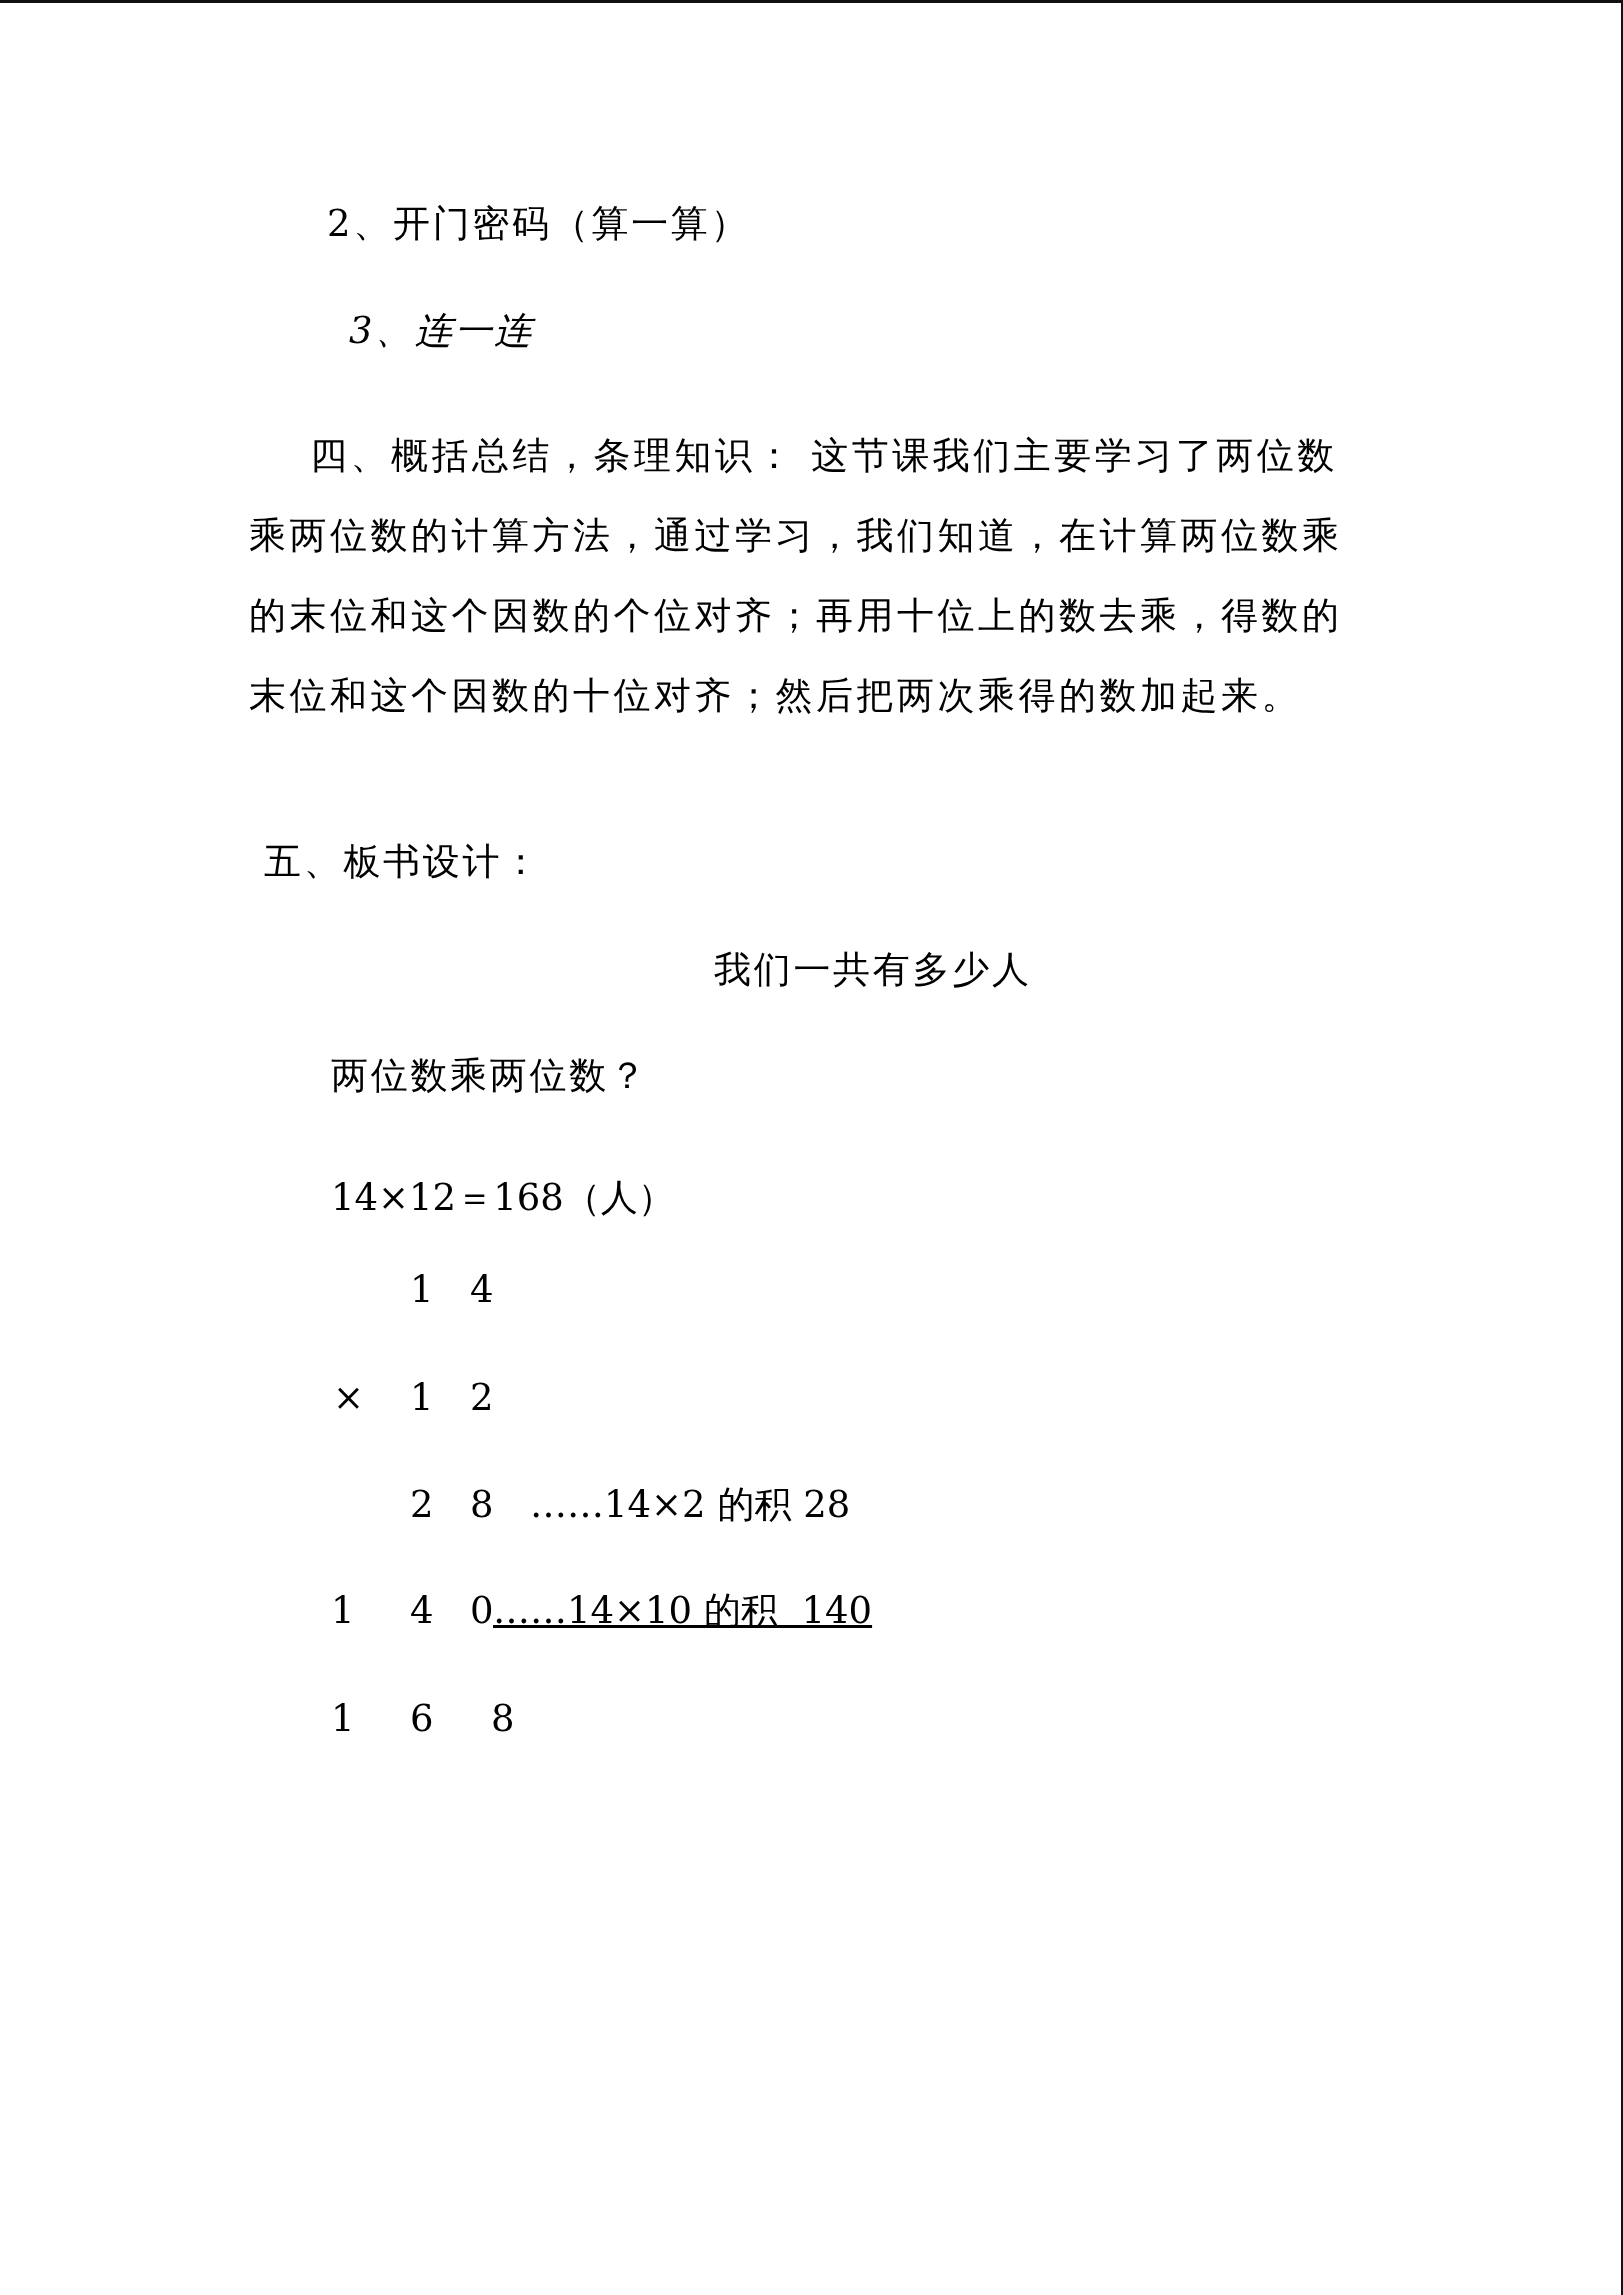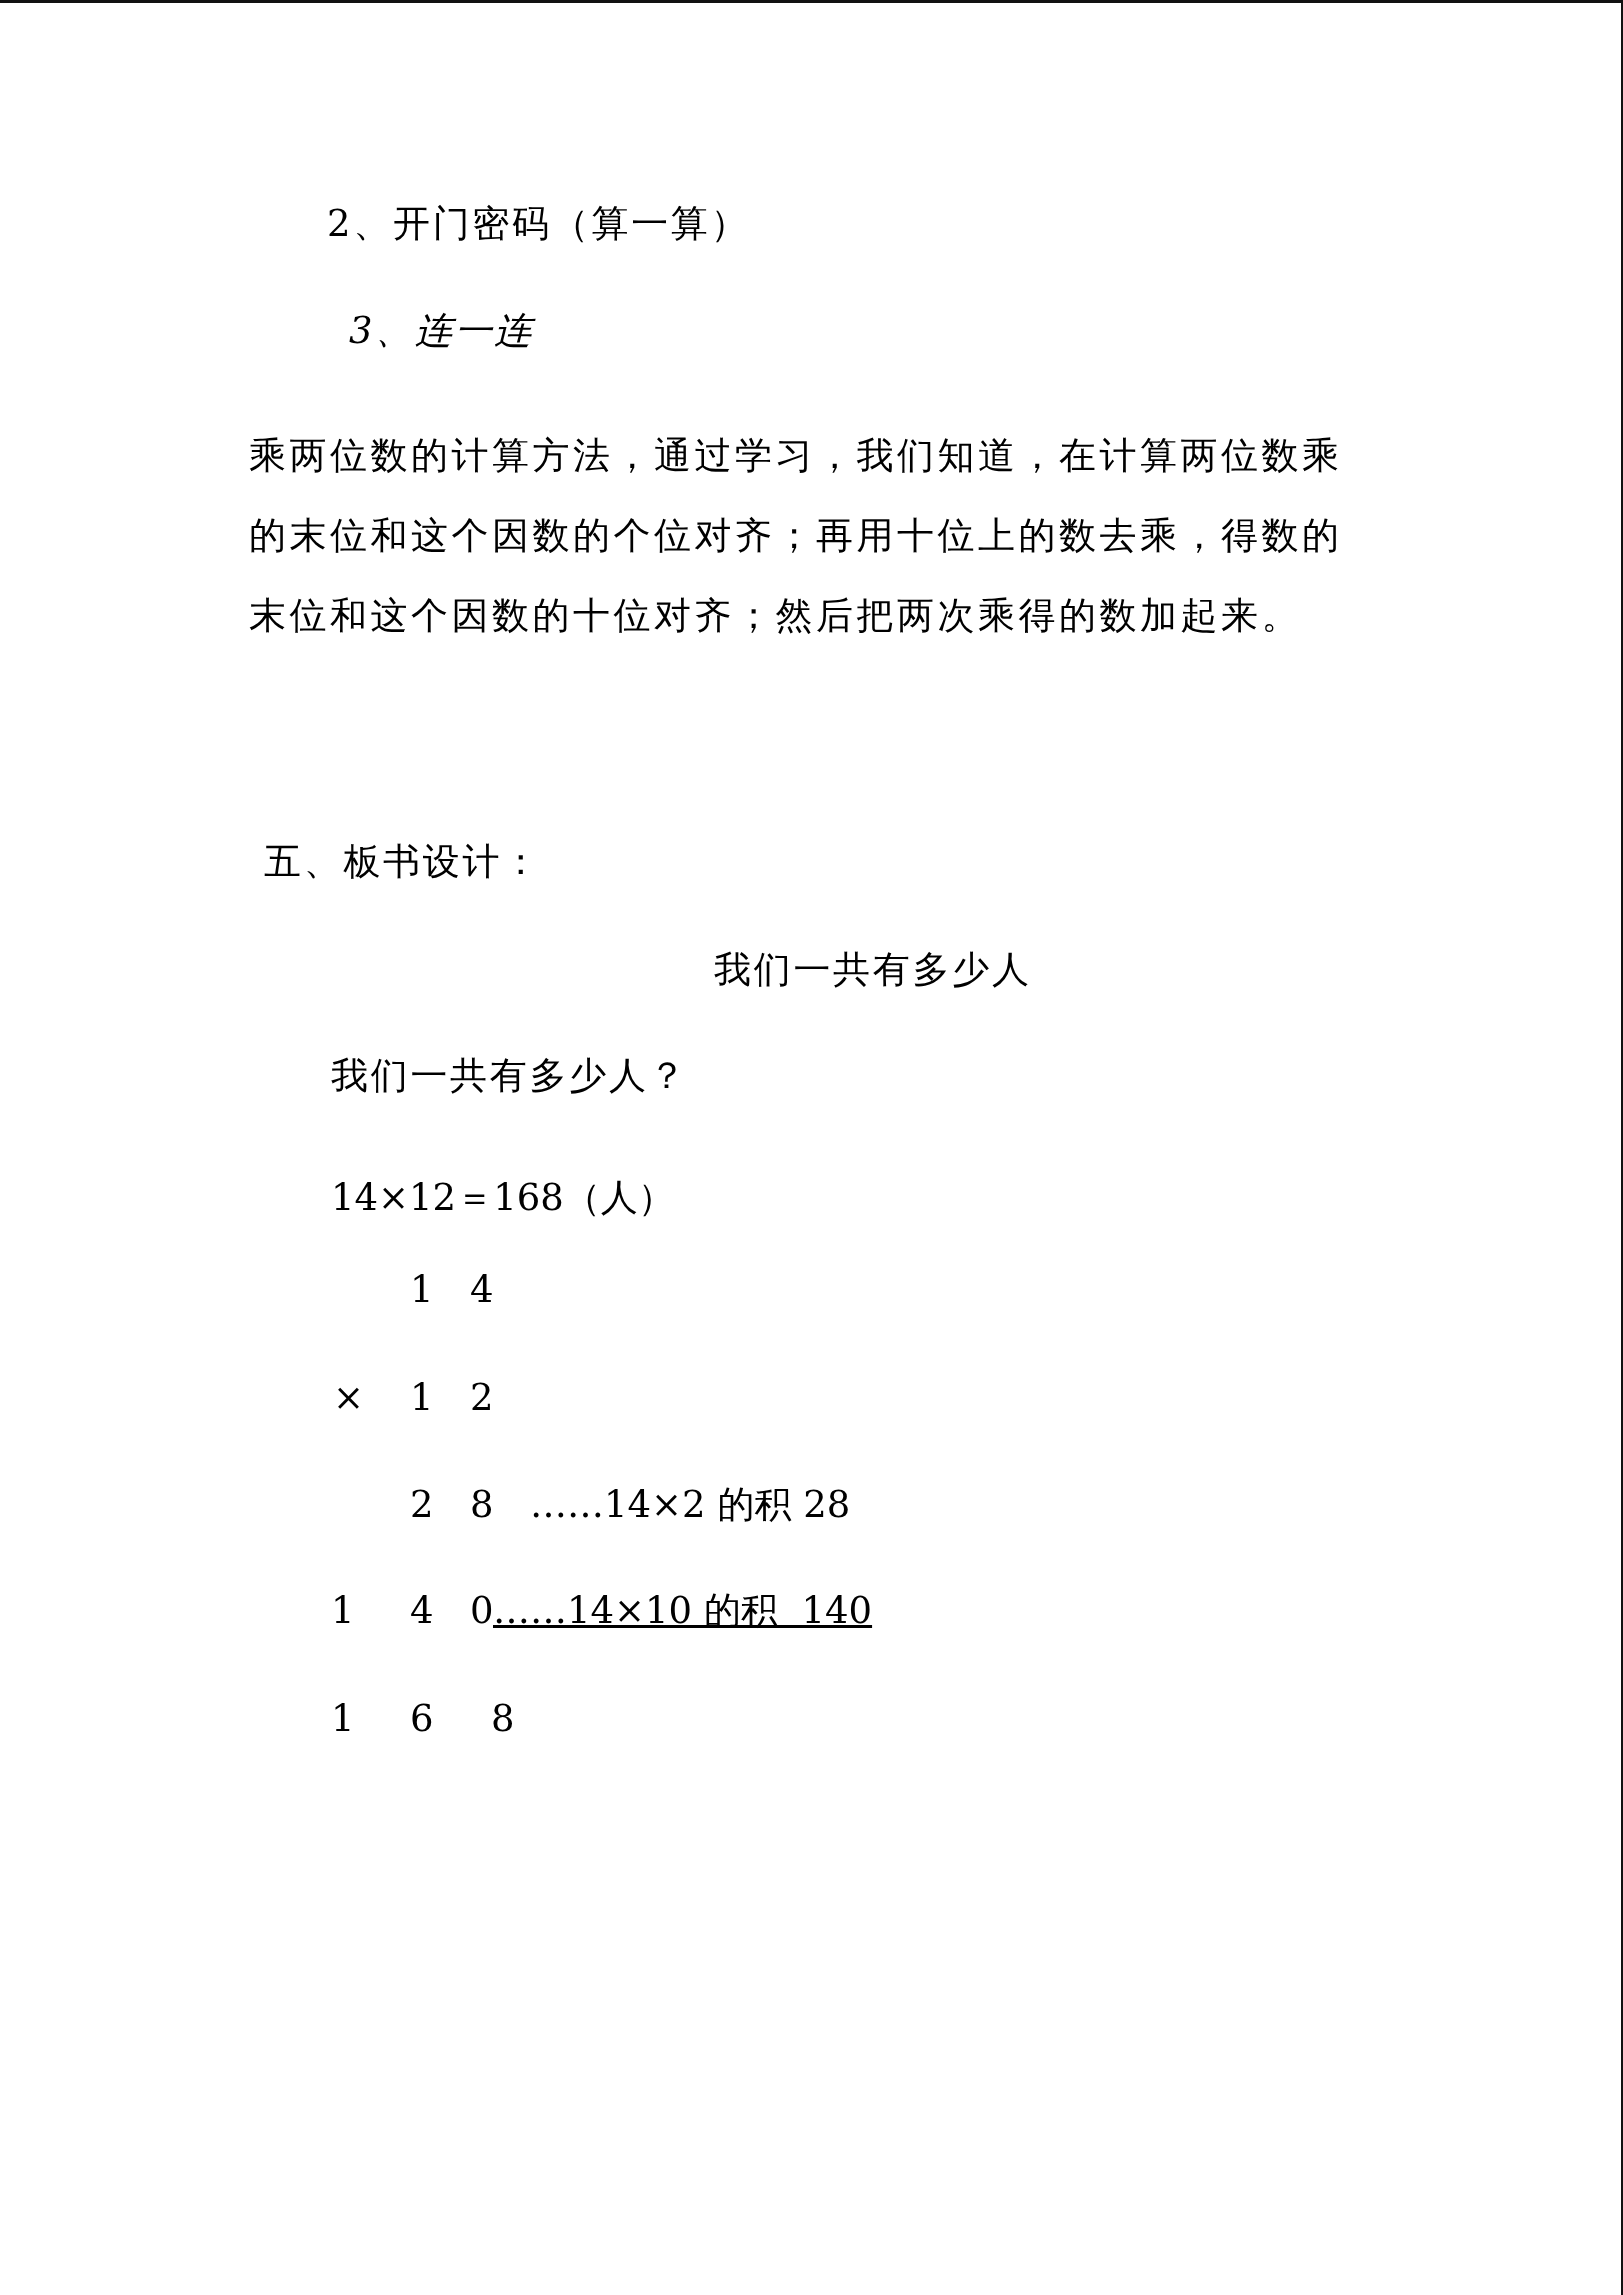--- a/index.html
+++ b/index.html
@@ -55,28 +55,29 @@
 </head>
 <body>
 
 <div class="page-border-top"></div>
 <div class="page-border-right"></div>
 
 <div class="line" style="left:327px; top:203px;">2、开门密码（算一算）</div>
 <div class="line" style="left:349px; top:310px;font-style:italic;">3、连一连</div>
 
 <div class="para">
+  <span class="pline">    四、概括总结，条理知识： 这节课我们主要学习了两位数</span>
   <span class="pline">乘两位数的计算方法，通过学习，我们知道，在计算两位数乘</span>
   <span class="pline">的末位和这个因数的个位对齐；再用十位上的数去乘，得数的</span>
   <span class="pline">末位和这个因数的十位对齐；然后把两次乘得的数加起来。</span>
 </div>
 
 <div class="line" style="left:264px; top:841px;">五、板书设计：</div>
 <div class="line" style="left:714px; top:949px;">我们一共有多少人</div>
-<div class="line" style="left:331px; top:1055px;">我们一共有多少人？</div>
+<div class="line" style="left:331px; top:1055px;">两位数乘两位数？</div>
 <div class="line" style="left:331px; top:1177px; letter-spacing:0;">14×12＝168（人）</div>
 
 <div>
   <span class="cell" style="left:410px; top:1269px;">1</span>
   <span class="cell" style="left:470px; top:1269px;">4</span>
 
   <span class="cell" style="left:333px; top:1377px;">×</span>
   <span class="cell" style="left:410px; top:1377px;">1</span>
   <span class="cell" style="left:470px; top:1377px;">2</span>
 

